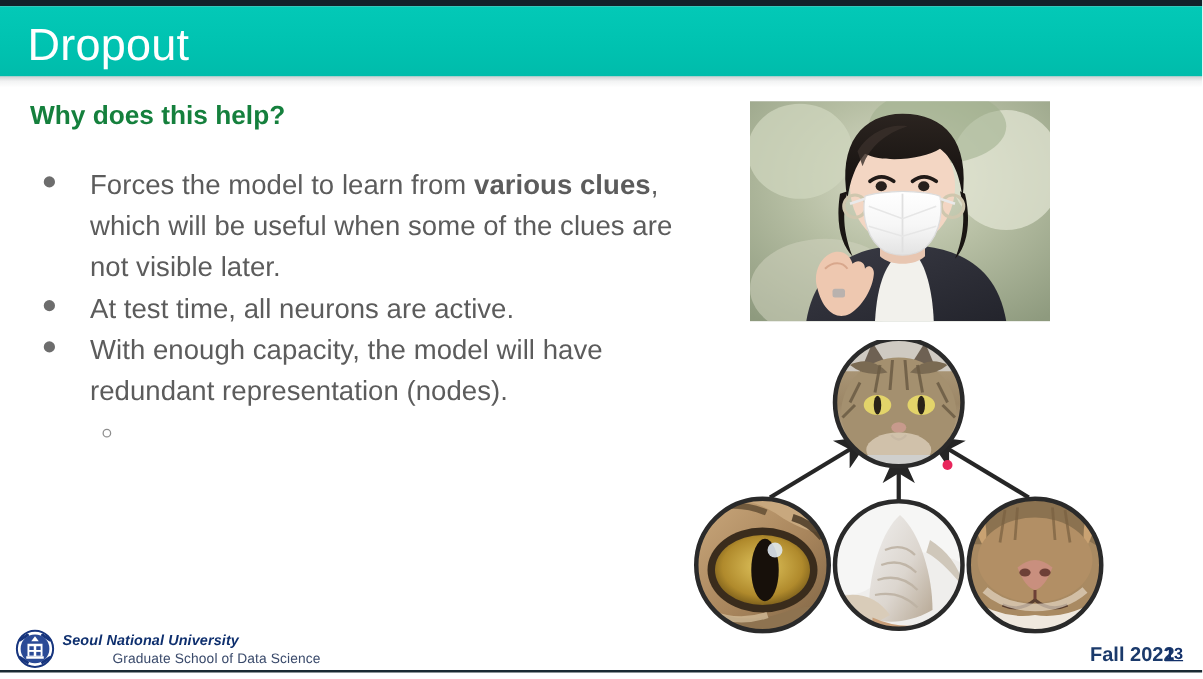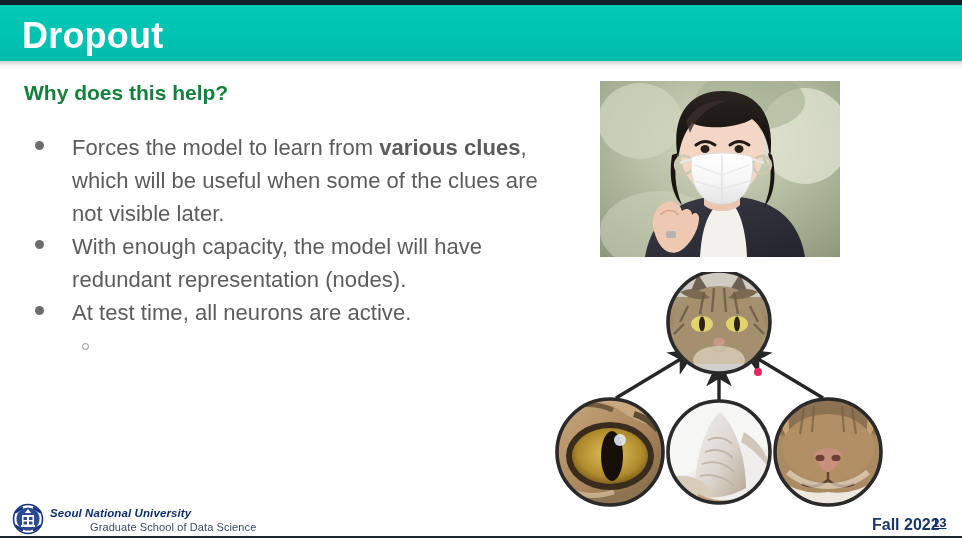--- a/index.html
+++ b/index.html
@@ -34,21 +34,21 @@
     background: #00c4b3;
     background: linear-gradient(180deg, #03c9b7 0%, #00c2b0 60%, #00bcab 100%);
   }
   .title-text {
     position: absolute;
     left: 22px;
     top: 10px;
     font-size: 36px;
     line-height: 42px;
     color: #ffffff;
-    font-weight: 700;
+    font-weight: 400;
     letter-spacing: 0.2px;
     white-space: nowrap;
   }
   .title-shadow {
     position: absolute;
     left: 0; top: 61px;
     width: 962px; height: 9px;
     background: linear-gradient(180deg, rgba(90,100,105,0.30) 0%, rgba(150,158,162,0.12) 45%, rgba(255,255,255,0) 100%);
   }
 
@@ -223,26 +223,26 @@
 
   <div class="bullets">
 
     <div class="bullet-row">
       <span class="marker"></span>
       <span class="txt"><span>Forces the model to learn from </span><b>various clues</b><span>, which will be useful when some of the clues are not visible later.</span></span>
     </div>
 
     <div class="bullet-row">
       <span class="marker"></span>
-      <span class="txt">With enough capacity, the model will have redundant representation (nodes).</span>
+      <span class="txt">At test time, all neurons are active.</span>
     </div>
 
     <div class="bullet-row">
       <span class="marker"></span>
-      <span class="txt">At test time, all neurons are active.</span>
+      <span class="txt">With enough capacity, the model will have redundant representation (nodes).</span>
     </div>
 
     <div class="subbullet-row">
       <span class="marker"></span>
     </div>
 
   </div>
 
   <div class="photo-person">
     <svg width="240" height="176" viewBox="0 0 240 176" xmlns="http://www.w3.org/2000/svg">

